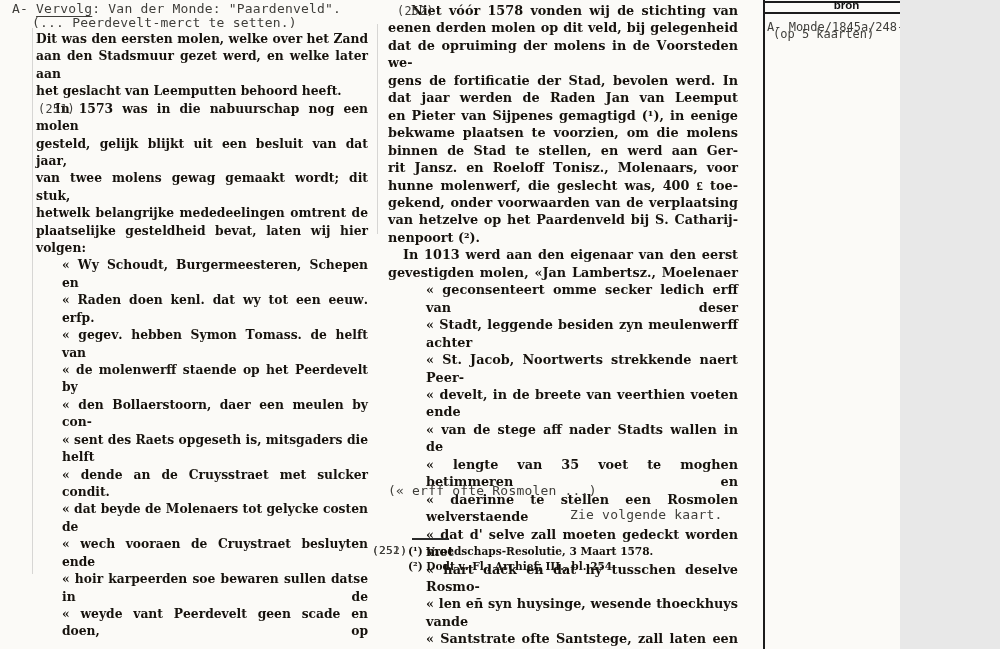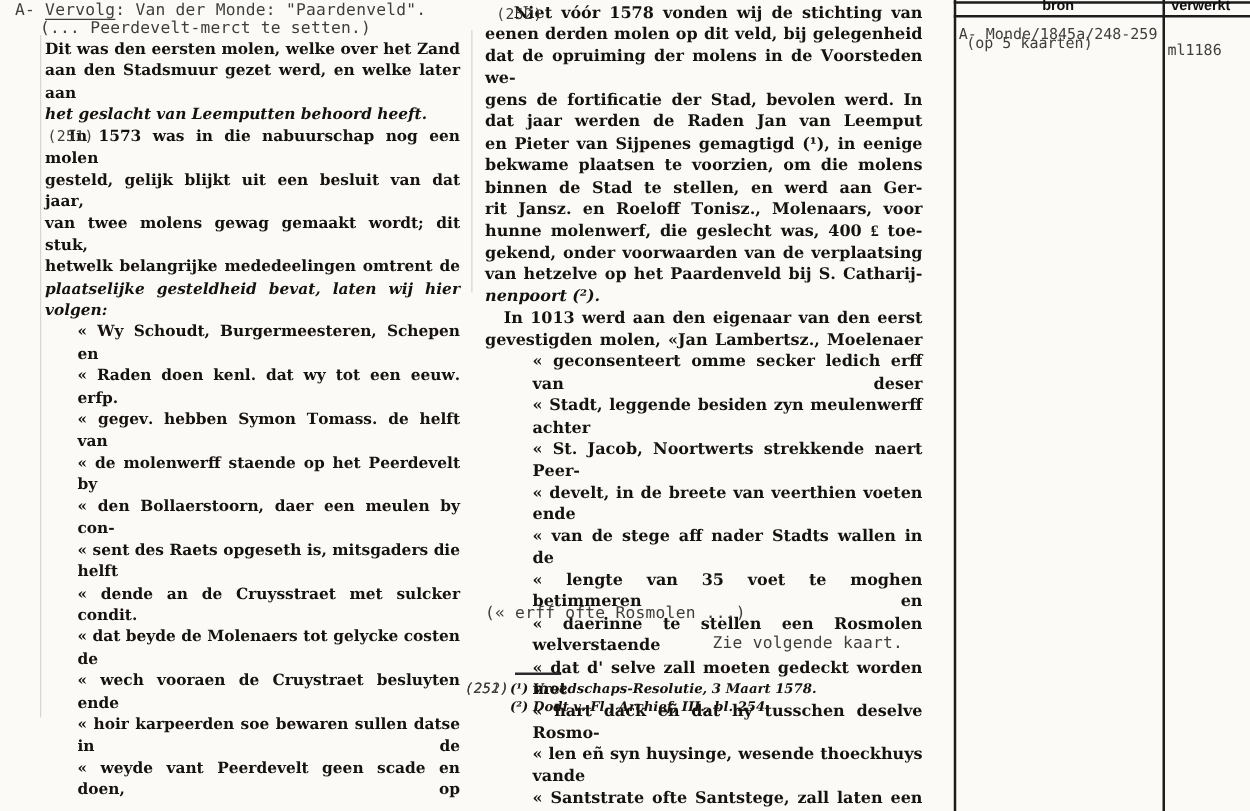--- a/index.html
+++ b/index.html
@@ -1,32 +1,32 @@
 <!DOCTYPE html>
 <html><head>
 <meta charset="utf-8">
 <style>
   html,body { margin:0; padding:0; background:#e8e8e8; }
   .page {
-    position:relative; width:1000px; height:649px; overflow:hidden;
+    position:relative; width:900px; height:649px; overflow:hidden;
     background:var(--paper,#fbfaf7);
     font-kerning:none;
   }
   
   .printed {
     position:absolute;
     font-family:"DejaVu Serif","Liberation Serif",serif;
     font-weight:700;
     color:var(--ink,#16120d);
   }
   #left-lines  { left:36px;  top:30px; width:332px; font-size:12.3px; line-height:17.42px; }
   #mid-lines   { left:388px; top:2px;  width:350px; font-size:12.8px; line-height:17.45px; }
   #foot-lines  { left:408px; top:544px; width:332px; font-size:10.6px; line-height:14.8px; }
   .line { position:relative; text-align:justify; text-align-last:justify; }
-  .line.noj { text-align-last:left;font-style:italic; }
+  .line.noj { text-align-last:left; }
   #left-lines .line.q { padding-left:26px; }
   #mid-lines  .line.q { padding-left:38px; }
   .mlabel {
     position:absolute; top:1px;
     font-family:"DejaVu Sans Mono","Liberation Mono",monospace;
     font-weight:400; font-size:11.8px; letter-spacing:0.3px;
     color:var(--typewriter,#3f3e3a); white-space:pre;
   }
   #left-lines .mlabel { left:-17px; }
   #mid-lines  .mlabel { left:-14px; }

